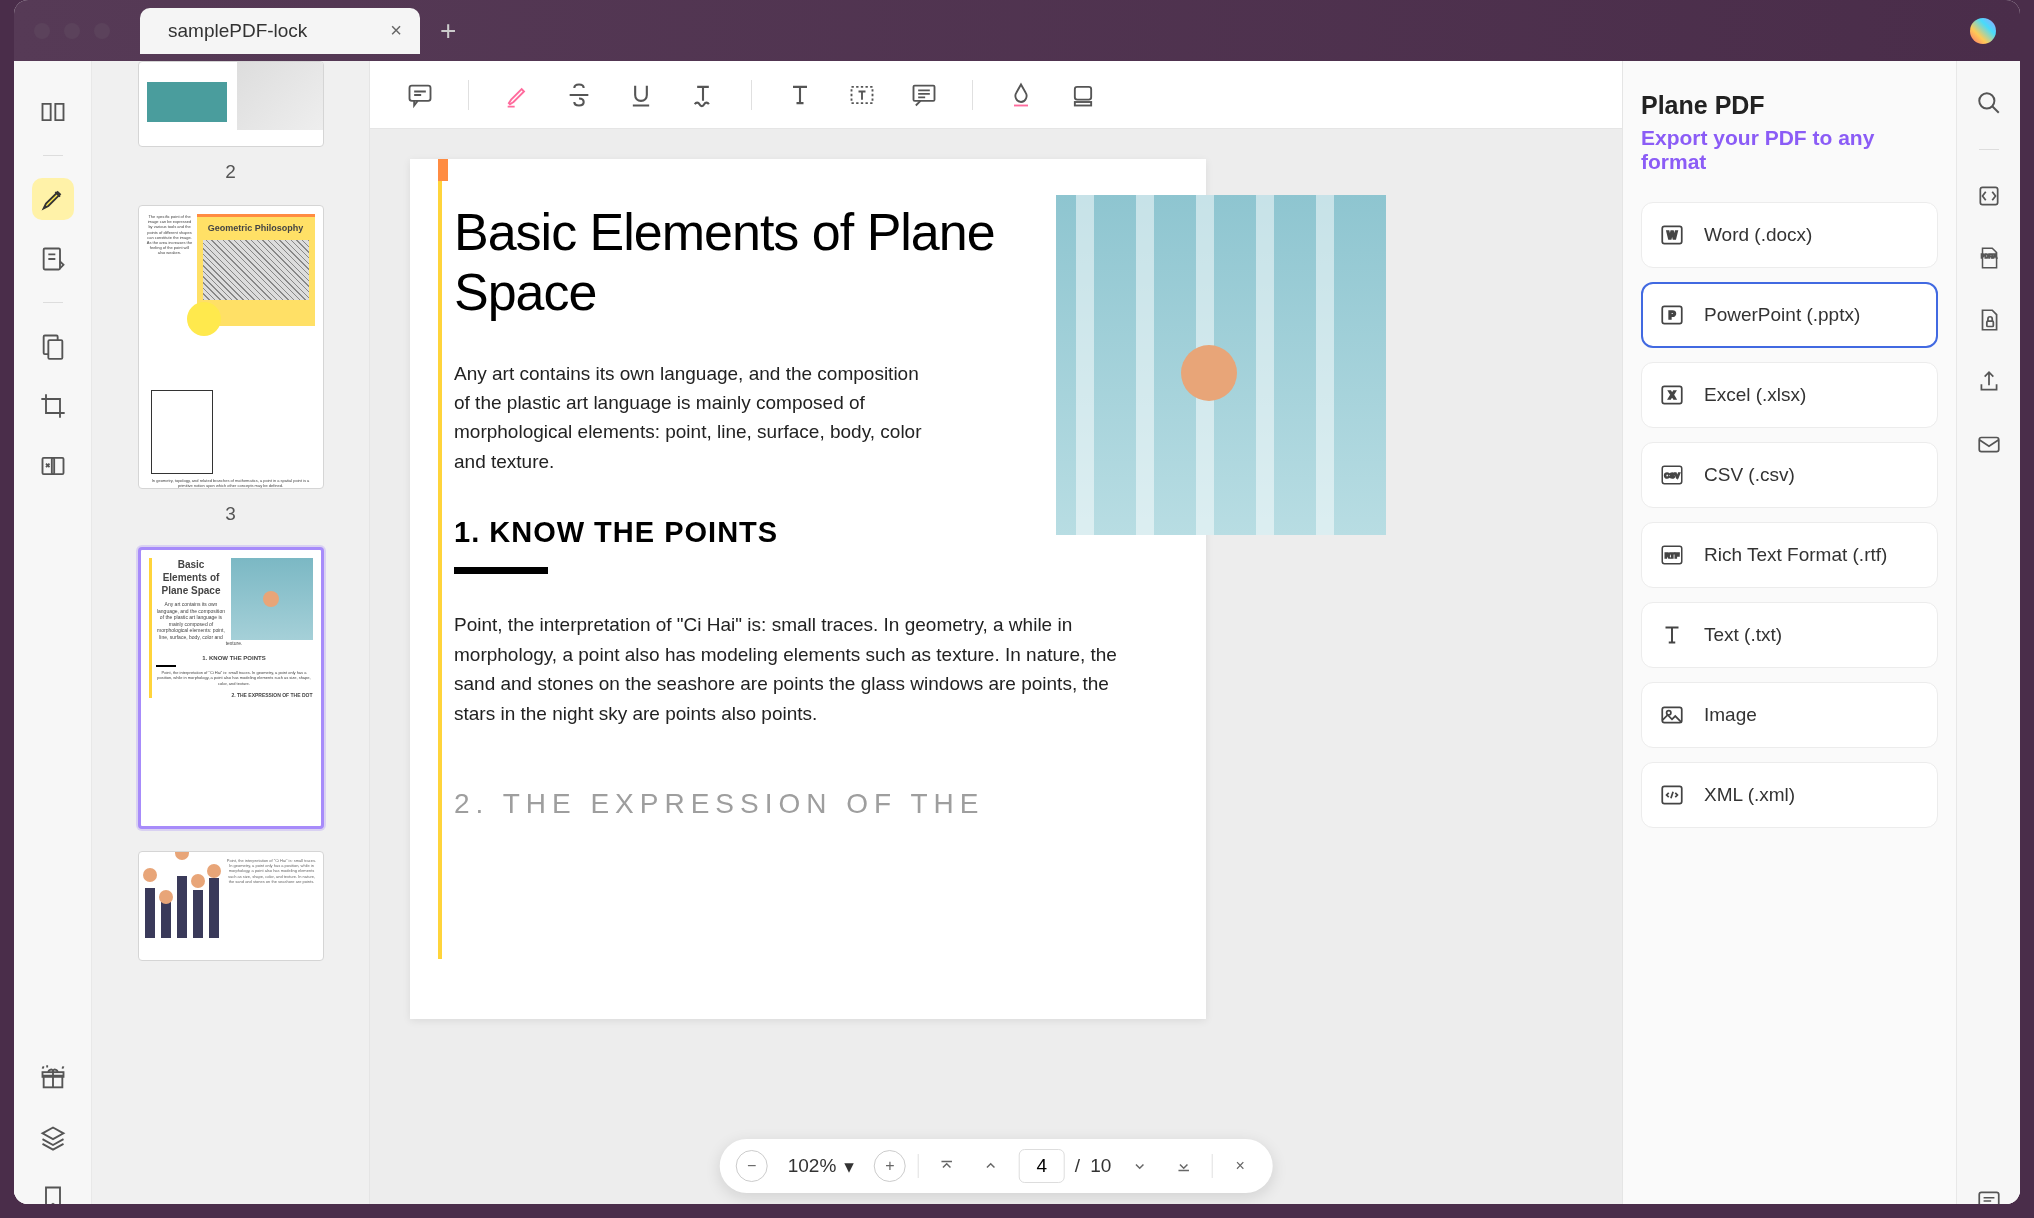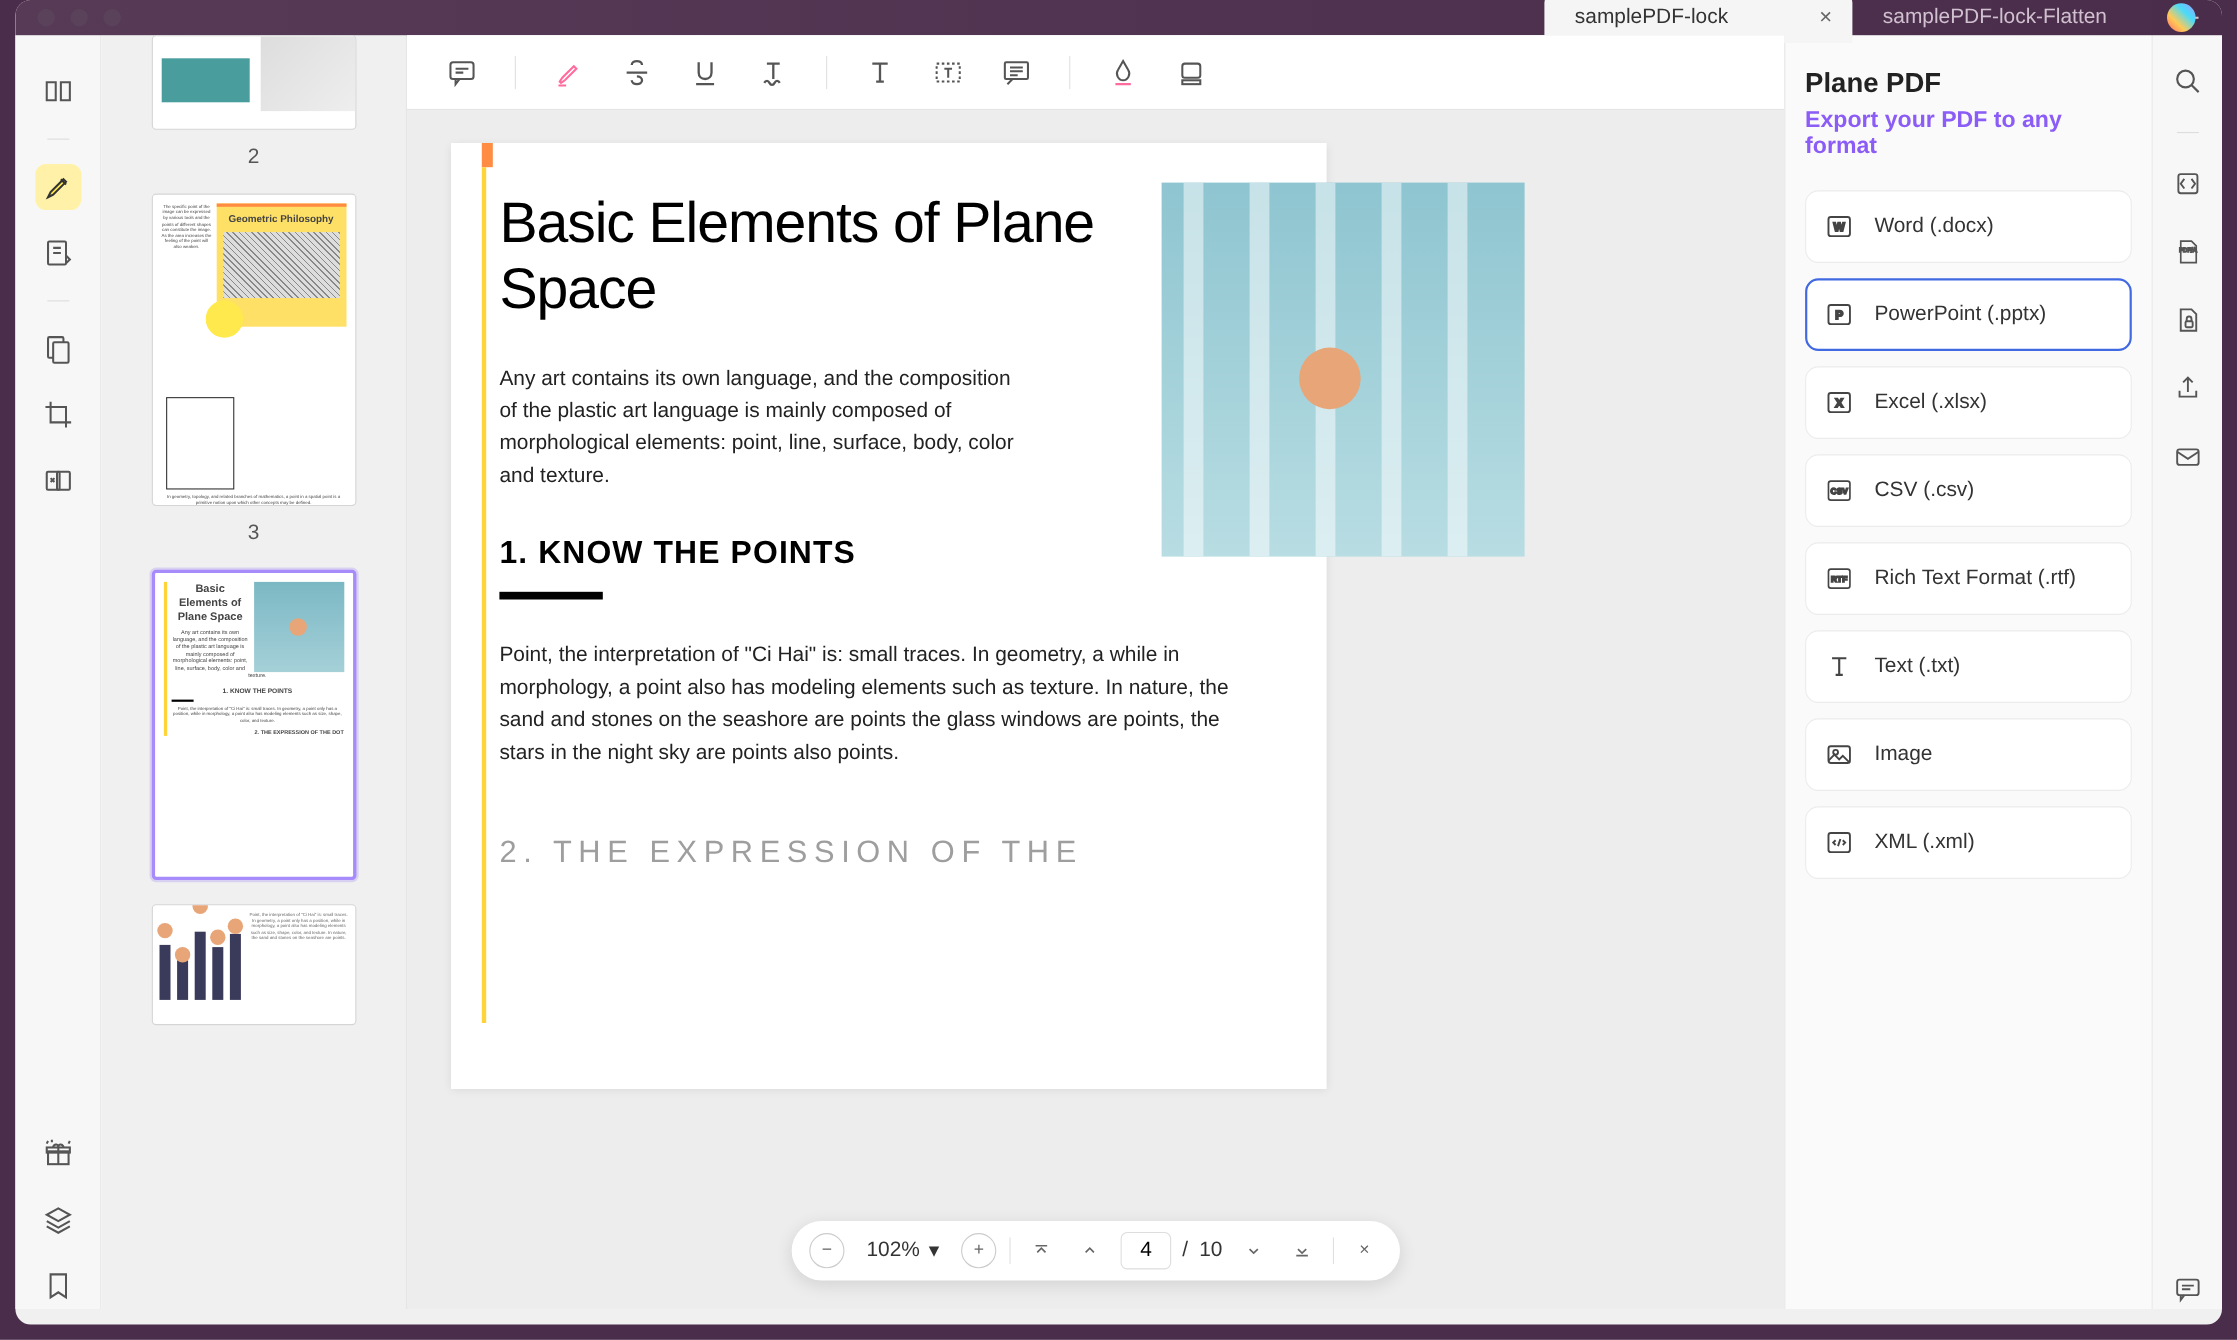--- a/index.html
+++ b/index.html
@@ -1,19 +1,19 @@
 <!DOCTYPE html>
 <html><head>
 <meta charset="utf-8">
 <style>
 * { margin: 0; padding: 0; box-sizing: border-box; font-family: -apple-system, BlinkMacSystemFont, "Segoe UI", Helvetica, Arial, sans-serif; }
 body { background: #4a2d4a; width: 2034px; height: 1218px; overflow: hidden; }
 
 .window { position: absolute; left: 14px; top: 0; right: 14px; bottom: 14px; background: #f0f0f0; border-radius: 14px; overflow: hidden; }
-.titlebar { height: 32px; display: flex; align-items: center; background: linear-gradient(to right, #563a56 0%, #4a2d4a 100%); position: relative; justify-content: space-between; }
+.titlebar { height: 61px; display: flex; align-items: center; background: linear-gradient(to right, #563a56 0%, #4a2d4a 100%); position: relative; }
 .traffic { display: flex; gap: 14px; padding-left: 20px; }
 .traffic span { width: 16px; height: 16px; border-radius: 50%; background: #5b425b; }
 .tabs { display: flex; height: 46px; margin-left: 30px; }
 .tab { display: flex; align-items: center; padding: 0 28px; color: #d0c0d0; font-size: 19px; min-width: 280px; position: relative; }
 .tab.active { background: #f5f5f5; color: #333; border-radius: 10px 10px 0 0; font-weight: 500; }
 .tab .close { position: absolute; right: 18px; color: #999; font-size: 20px; }
 .tab.active .close { color: #666; }
 .newtab-plus { color: #ccc; font-size: 28px; padding: 0 20px; align-self: center; }
 .brand { position: absolute; right: 24px; width: 26px; height: 26px; border-radius: 50%; background: linear-gradient(45deg, #ff6b6b, #feca57, #48dbfb, #a29bfe); }
 
@@ -100,23 +100,20 @@
     <div class="traffic">
       <span></span>
       <span></span>
       <span></span>
     </div>
     <div class="tabs">
       <div class="tab active">
         <span>samplePDF-lock</span>
         <span class="close">×</span>
       </div>
-      <div class="tab">
-        <span>samplePDF-lock-Flatten</span>
-      </div>
       <div class="newtab-plus">+</div>
     </div>
     <div class="brand"></div>
   </div>
 
   <div class="content">
 
     <div class="left-rail">
       <div class="rail-icon">
         <svg viewBox="0 0 24 24" fill="none" stroke="currentColor" stroke-width="1.6">

